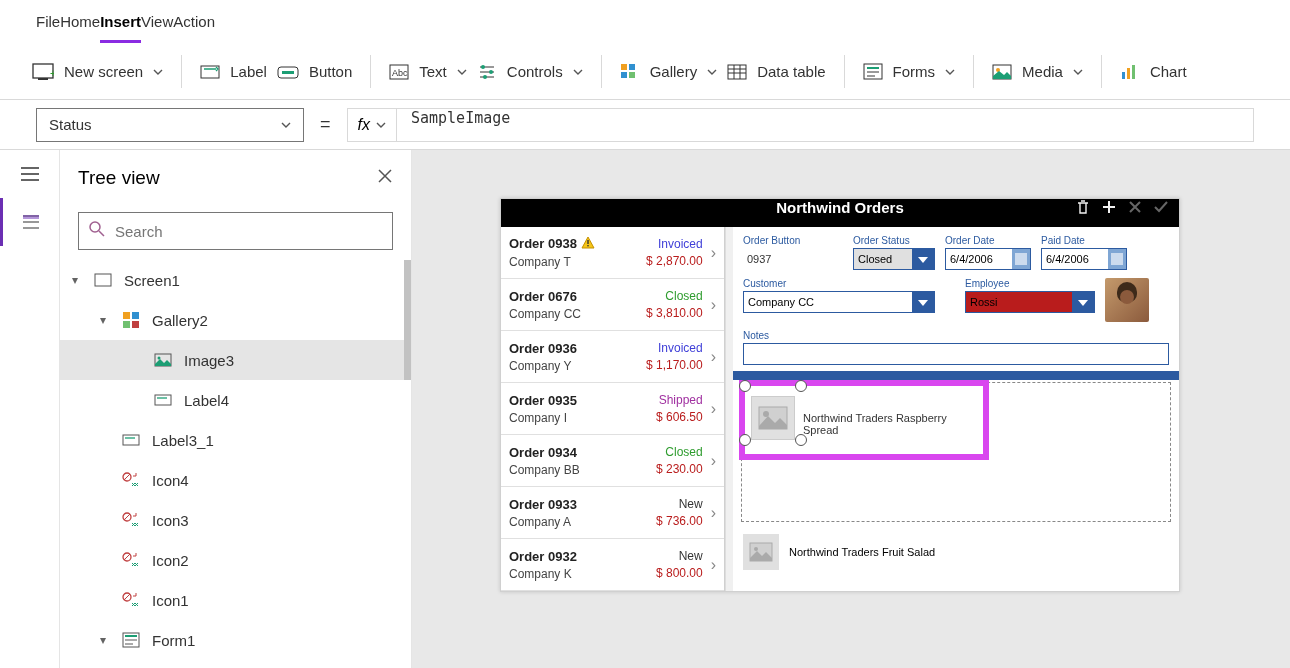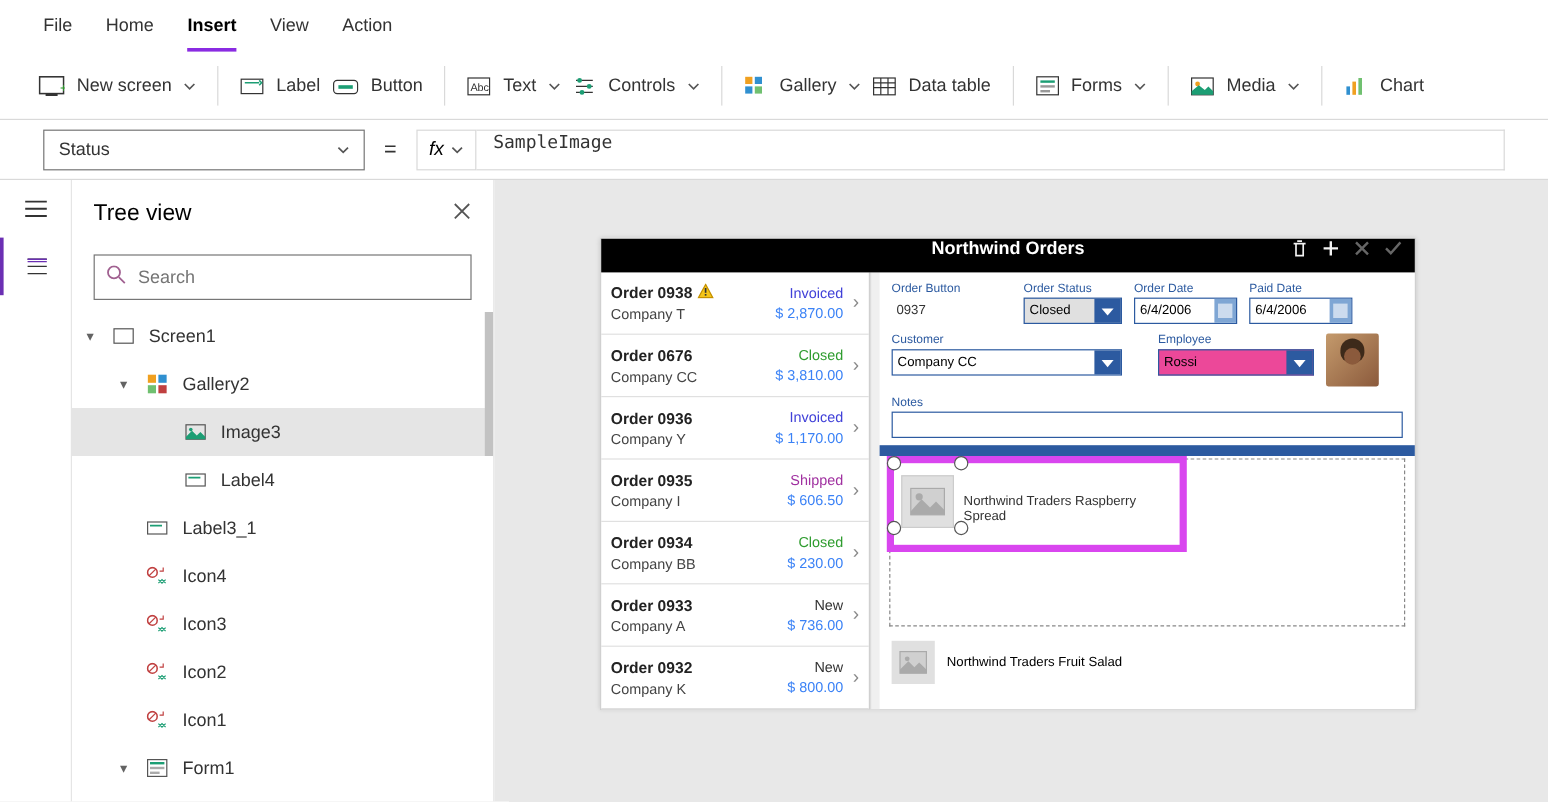--- a/index.html
+++ b/index.html
@@ -1,17 +1,17 @@
 <!DOCTYPE html>
 <html><head>
 <meta charset="utf-8">
 <style>
 *{margin:0;padding:0;box-sizing:border-box;font-family:"Segoe UI",Arial,sans-serif}
 body{background:#fff;width:1290px;height:668px;overflow:hidden;position:relative}
-.menubar{display:flex;align-items:center;height:44px;padding:0 36px;gap:28px;border-bottom:1px solid transparent}
+.menubar{display:flex;align-items:center;height:44px;padding:0 36px;border-bottom:1px solid transparent}
 .menubar .menu-item{font-size:15px;color:#333;cursor:pointer}
 .menubar .menu-item.active{font-weight:600;color:#000;border-bottom:3px solid #8a2be2;padding-bottom:10px;margin-bottom:-13px}
 .ribbon{display:flex;align-items:center;height:56px;border-bottom:1px solid #d9d9d9;padding:0 14px}
 .ribbon-group{display:flex;align-items:center;gap:10px;padding:0 18px;height:100%}
 .ribbon-sep{width:1px;height:60%;background:#d9d9d9}
 .ribbon-btn{display:flex;align-items:center;gap:10px;font-size:15px;color:#333;cursor:pointer}
 .icon{display:inline-flex;align-items:center;justify-content:center}
 .chev{width:10px;height:10px}
 .chev svg{width:10px;height:10px}
 .formula-bar{display:flex;align-items:center;height:50px;border-bottom:1px solid #d9d9d9;padding:0 36px;gap:16px}
@@ -50,21 +50,21 @@
 .order-left{display:flex;flex-direction:column;gap:3px}
 .order-num{font-weight:700;font-size:13px;color:#222}
 .order-co{font-size:12px;color:#444}
 .order-right{display:flex;align-items:center;gap:8px}
 .order-status-col{display:flex;flex-direction:column;align-items:flex-end;gap:3px}
 .status{font-size:12px}
 .status.invoiced{color:#4040d8}
 .status.closed{color:#2e9c2e}
 .status.shipped{color:#a030a0}
 .status.new{color:#333}
-.amount{font-size:12px;color:#3b82f6}
+.amount{font-size:12px;color:#b91c1c}
 .arrow{color:#888;font-size:16px}
 .detail{flex:1;padding:8px 10px;position:relative}
 .field-row{display:flex;gap:10px;margin-bottom:8px}
 .field{display:flex;flex-direction:column;gap:2px}
 .field-label{font-size:10px;color:#2c5aa0}
 .text-input{border:1px solid #2c5aa0;height:22px;font-size:11px;padding:0 4px;background:#fff;display:flex;align-items:center;position:relative}
 .text-input.readonly{border:none;color:#333}
 .select-box{border:1px solid #2c5aa0;height:22px;font-size:11px;background:#e0e0e0;display:flex;align-items:center;position:relative;padding:0 4px}
 .select-box .blue-end{position:absolute;right:0;top:0;width:22px;height:100%;background:#2c5aa0}
 .select-box .blue-end::after{content:"";position:absolute;left:6px;top:8px;border-left:5px solid transparent;border-right:5px solid transparent;border-top:6px solid #fff}
@@ -571,21 +571,21 @@
           <div class="field-row">
             <div class="field" style="width:192px">
               <span class="field-label">Customer</span>
               <div class="select-box" style="background:#fff">
                   <span>Company CC</span>
                   <span class="blue-end"></span>
                 </div>
             </div>
             <div class="field" style="width:130px;margin-left:20px">
               <span class="field-label">Employee</span>
-              <div class="select-box" style="background:#ec4899">
+              <div class="select-box" style="background:#b91c1c">
                   <span>Rossi</span>
                   <span class="blue-end"></span>
                 </div>
             </div>
             <div class="avatar"></div>
           </div>
           <div class="field" style="width:100%">
             <span class="field-label">Notes</span>
             <div class="notes-input"></div>
           </div>

